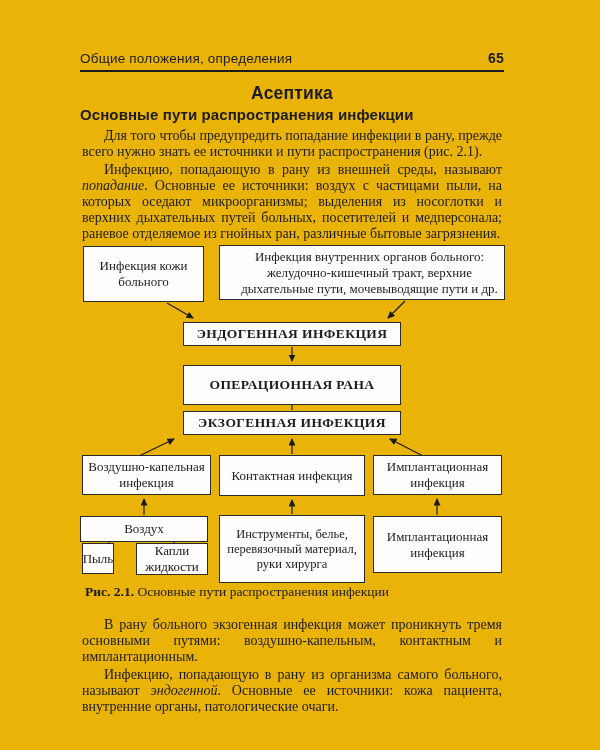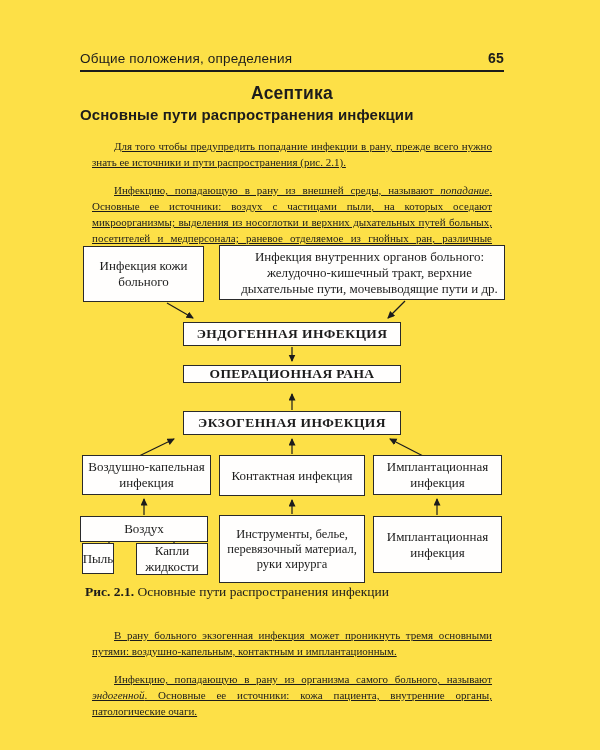--- a/index.html
+++ b/index.html
@@ -1,17 +1,17 @@
 <!DOCTYPE html>
 <html lang="ru"><head>
 <meta charset="utf-8">
 <style>
   html,body{margin:0;padding:0;background:#ffffff;}
   .page{
-    position:relative;width:600px;height:750px;background:#fde047;
+    position:relative;width:600px;height:750px;background:#eab308;
     font-family:"Liberation Serif", serif;color:#1c1c1c;overflow:hidden;
   }
   
   .running-head{
     position:absolute;top:50px;left:80px;width:424px;
     display:flex;justify-content:space-between;align-items:flex-end;
     border-bottom:2px solid #1b1b1b;padding-bottom:4px;
     font-family:"Liberation Sans", sans-serif;font-size:13.5px;letter-spacing:.2px;
   }
   .page-number{font-weight:bold;font-size:14px;}
@@ -21,35 +21,35 @@
     font-family:"Liberation Sans", sans-serif;font-weight:bold;font-size:17.5px;letter-spacing:.2px;
   }
   .subtitle{
     position:absolute;top:106px;left:80px;width:424px;
     font-family:"Liberation Sans", sans-serif;font-weight:bold;font-size:15px;letter-spacing:.1px;
   }
   
   .text-block{position:absolute;left:80px;width:424px;}
   .tb1{top:126px;}
   .tb2{top:615px;}
-  p.body{margin:12px;font-size:11px;line-height:16px;text-align:justify;text-indent:22px;text-decoration:underline;}
+  p.body{margin:2px;font-size:14px;line-height:16px;text-align:justify;text-indent:22px;}
   p.body em{font-style:italic;}
   
   .diagram{position:absolute;top:245px;left:80px;width:425px;height:335px;}
   .arrow-layer{position:absolute;left:0;top:0;pointer-events:none;}
   .dbox{
     position:absolute;border:1px solid #2a2a2a;background:#fffefd;
     display:flex;align-items:center;justify-content:center;text-align:center;
     font-size:13px;line-height:16px;box-sizing:border-box;padding:1px 3px;
   }
   .dbox.bold{font-weight:bold;font-size:13.5px;letter-spacing:.4px;}
   .b-skin{left:3px;top:1px;width:121px;height:56px;}
   .b-organs{left:139px;top:0;width:286px;height:55px;padding-left:18px;}
   .b-endo{left:103px;top:77px;width:218px;height:24px;}
-  .b-wound{left:103px;top:120px;width:218px;height:18px;}
+  .b-wound{left:103px;top:120px;width:218px;height:40px;}
   .b-exo{left:103px;top:166px;width:218px;height:24px;}
   .b-airborne{left:2px;top:210px;width:129px;height:40px;}
   .b-contact{left:139px;top:210px;width:146px;height:41px;}
   .b-implant{left:293px;top:210px;width:129px;height:40px;}
   .b-air{left:0;top:271px;width:128px;height:17px;line-height:14px;padding:12px;}
   .b-dust{left:2px;top:298px;width:32px;height:31px;}
   .b-drops{left:56px;top:298px;width:72px;height:32px;}
   .b-instruments{left:139px;top:270px;width:146px;height:68px;font-size:12.5px;line-height:15px;}
   .b-implant2{left:293px;top:271px;width:129px;height:57px;}
   

